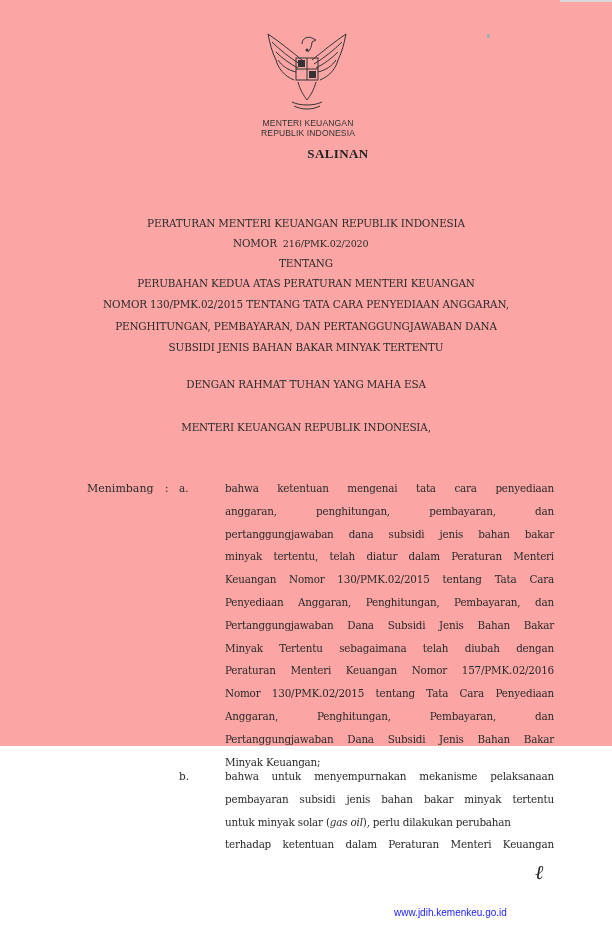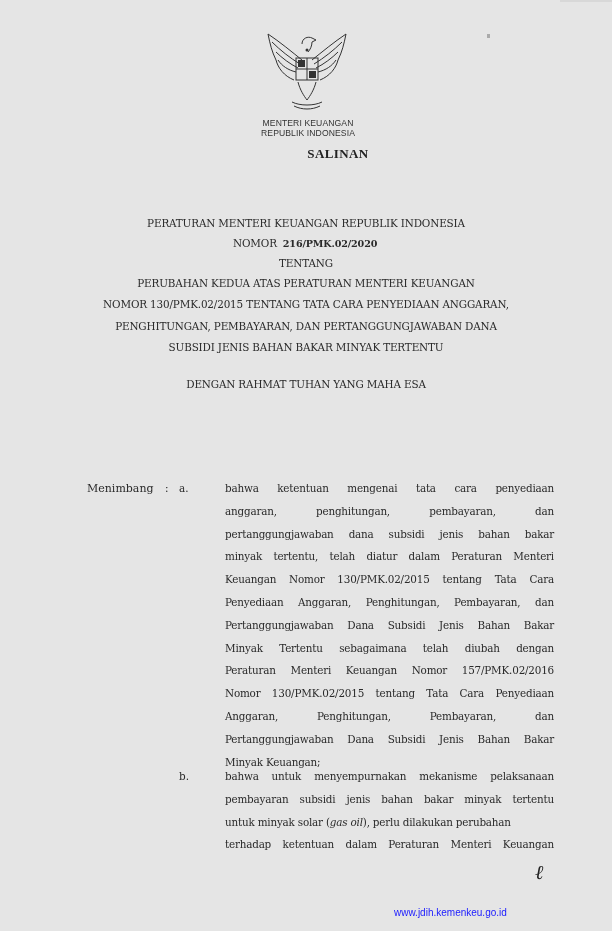--- a/index.html
+++ b/index.html
@@ -4,21 +4,21 @@
   <style>
     * { margin: 0; padding: 0; box-sizing: border-box; }
     html, body {
       width: 612px; height: 936px; background: #ffffff; overflow: hidden;
     }
     body {
       position: relative;
       font-family: "DejaVu Serif", "Liberation Serif", serif;
       color: #2a2a2a;
     }
-    .page { position: absolute; left: 0; top: 0; width: 612px; height: 931px; background: #e5e5e5; }
+    .page { position: absolute; left: 0; top: 0; width: 612px; height: 746px; background: #fca5a5; }
     .topstrip { position: absolute; left: 560px; top: 0; width: 52px; height: 2px; background: #d8d8d8; }
 
     .emblem { position: absolute; left: 262px; top: 30px; width: 90px; height: 86px; }
     .ministry-line {
       position: absolute; left: 0; width: 612px; text-align: center;
       font-family: "Liberation Sans", "DejaVu Sans", sans-serif;
       font-size: 8.6px; letter-spacing: 0.1px; color: #333;
     }
     .ministry-line.l1 { top: 118px; padding-left: 4px; }
     .ministry-line.l2 { top: 128px; padding-left: 4px; }
@@ -29,21 +29,21 @@
       padding-left: 20px;
       margin-left: 22px;
     }
 
     .center-line {
       position: absolute; left: 0; width: 612px; text-align: center;
       font-family: "DejaVu Serif", serif; font-size: 10.4px; color: #2a2a2a;
       white-space: nowrap; letter-spacing: -0.15px;
     }
     .nomor { position: absolute; top: 237px; left: 233px; font-size: 10.4px; white-space: nowrap; letter-spacing: -0.15px; }
-    .nomor .num { font-size: 9.6px; margin-left: 6px; font-weight: bold; }
+    .nomor .num { font-size: 9.6px; margin-left: 6px; }
 
     .consider-label { position: absolute; left: 87px; top: 482px; font-size: 11px; white-space: nowrap; }
     .consider-colon { position: absolute; left: 165px; top: 482px; font-size: 10.4px; }
     .item-letter { position: absolute; left: 179px; font-size: 10.4px; }
     .para {
       position: absolute; left: 225px; width: 329px;
       font-size: 10.4px; line-height: 22.8px; color: #2a2a2a;
       letter-spacing: -0.2px;
     }
     .para .ln { display: block; height: 22.8px; text-align: justify; text-align-last: justify; white-space: nowrap; }
@@ -103,20 +103,21 @@
     <span>NOMOR</span><span class="num">216/PMK.02/2020</span>
   </div>
   <div class="center-line" style="top:257px">TENTANG</div>
 
   <div class="center-line" style="top:277px">PERUBAHAN KEDUA ATAS PERATURAN MENTERI KEUANGAN</div>
   <div class="center-line" style="top:298px">NOMOR 130/PMK.02/2015 TENTANG TATA CARA PENYEDIAAN ANGGARAN,</div>
   <div class="center-line" style="top:320px">PENGHITUNGAN, PEMBAYARAN, DAN PERTANGGUNGJAWABAN DANA</div>
   <div class="center-line" style="top:341px">SUBSIDI JENIS BAHAN BAKAR MINYAK TERTENTU</div>
 
   <div class="center-line" style="top:378px">DENGAN RAHMAT TUHAN YANG MAHA ESA</div>
+  <div class="center-line" style="top:421px">MENTERI KEUANGAN REPUBLIK INDONESIA,</div>
 
   <div class="consider-label">Menimbang</div>
   <div class="consider-colon">:</div>
 
   <div class="item-letter" style="top:482px">a.</div>
   <div class="para" style="top:477px">
     <span class="ln">bahwa ketentuan mengenai tata cara penyediaan</span>
     <span class="ln">anggaran, penghitungan, pembayaran, dan</span>
     <span class="ln">pertanggungjawaban dana subsidi jenis bahan bakar</span>
     <span class="ln">minyak tertentu, telah diatur dalam Peraturan Menteri</span>

